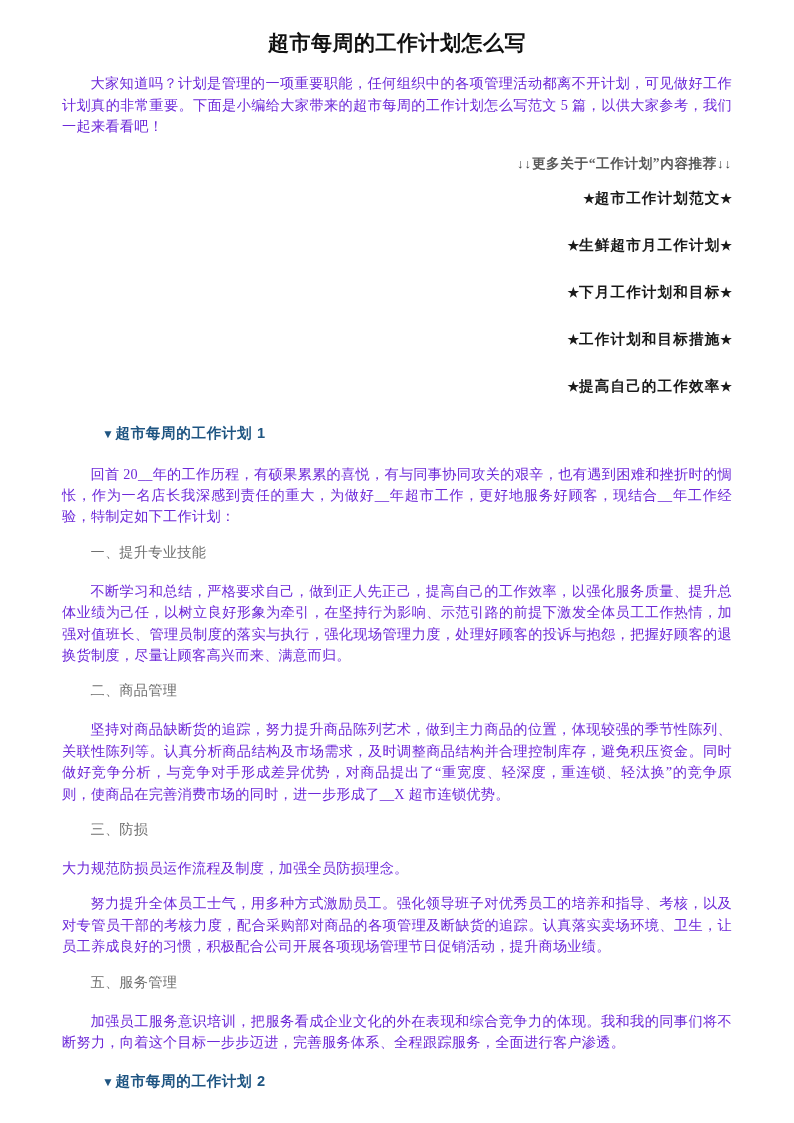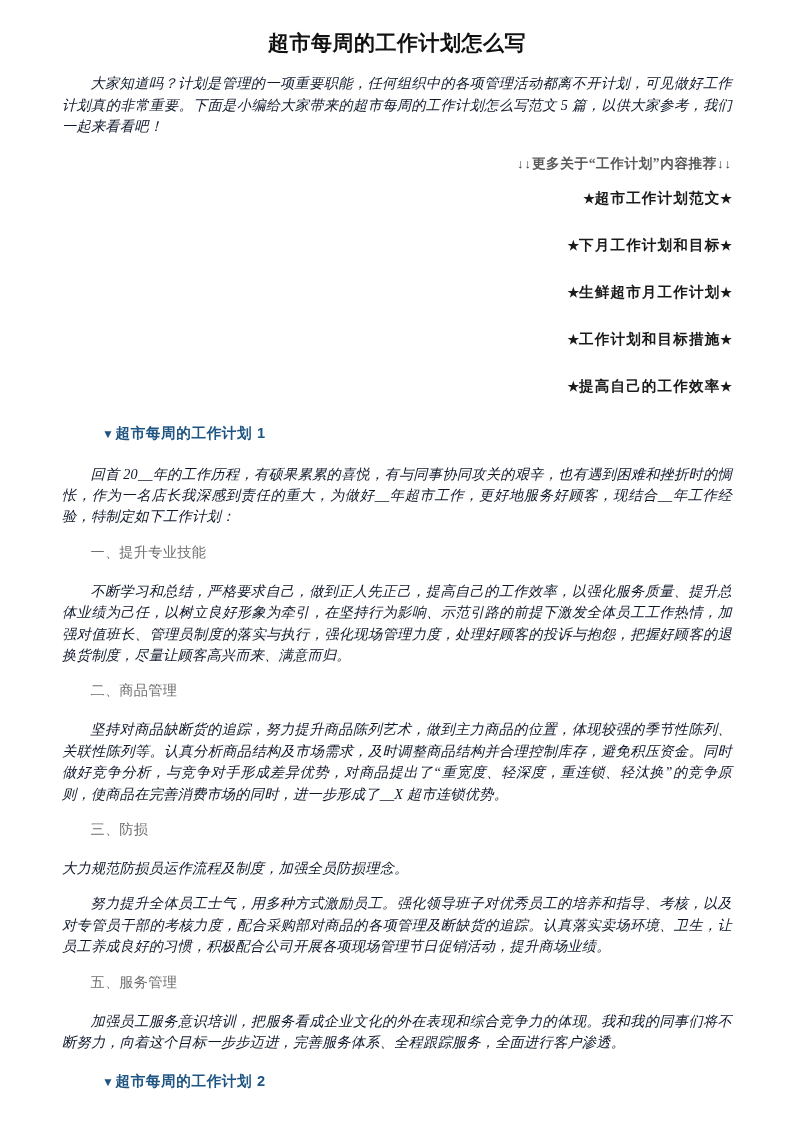--- a/index.html
+++ b/index.html
@@ -35,22 +35,21 @@
     line-height: 1.3;
   }
 
   p.body-text {
     font-size: 14.2px;
     line-height: 21.4px;
     margin: 0 0 14px 0;
     text-align: justify;
     text-justify: inter-ideograph;
     letter-spacing: 0.25px;
-    color: #0f172a;
-    font-style: italic;
+    color: #6d28d9;
   }
   p.indent {
     text-indent: 2em;
   }
   p.noindent {
     text-indent: 0;
   }
 
   .promo-line {
     text-align: right;
@@ -117,24 +116,24 @@
   <p class="body-text indent">大家知道吗？计划是管理的一项重要职能，任何组织中的各项管理活动都离不开计划，可见做好工作计划真的非常重要。下面是小编给大家带来的超市每周的工作计划怎么写范文 5 篇，以供大家参考，我们一起来看看吧！</p>
 
   <div class="promo-line">
     <span class="arrow">↓↓</span><span>更多关于“工作计划”内容推荐</span><span class="arrow">↓↓</span>
   </div>
 
   <div class="rec-item">
     <span class="star">★</span><span>超市工作计划范文</span><span class="star">★</span>
   </div>
   <div class="rec-item">
-    <span class="star">★</span><span>下月工作计划和目标</span><span class="star">★</span>
+    <span class="star">★</span><span>生鲜超市月工作计划</span><span class="star">★</span>
   </div>
   <div class="rec-item">
-    <span class="star">★</span><span>生鲜超市月工作计划</span><span class="star">★</span>
+    <span class="star">★</span><span>下月工作计划和目标</span><span class="star">★</span>
   </div>
   <div class="rec-item">
     <span class="star">★</span><span>工作计划和目标措施</span><span class="star">★</span>
   </div>
   <div class="rec-item">
     <span class="star">★</span><span>提高自己的工作效率</span><span class="star">★</span>
   </div>
 
   <h2 class="section-heading">
     <span class="tri">▼</span><span>超市每周的工作计划 1</span>

